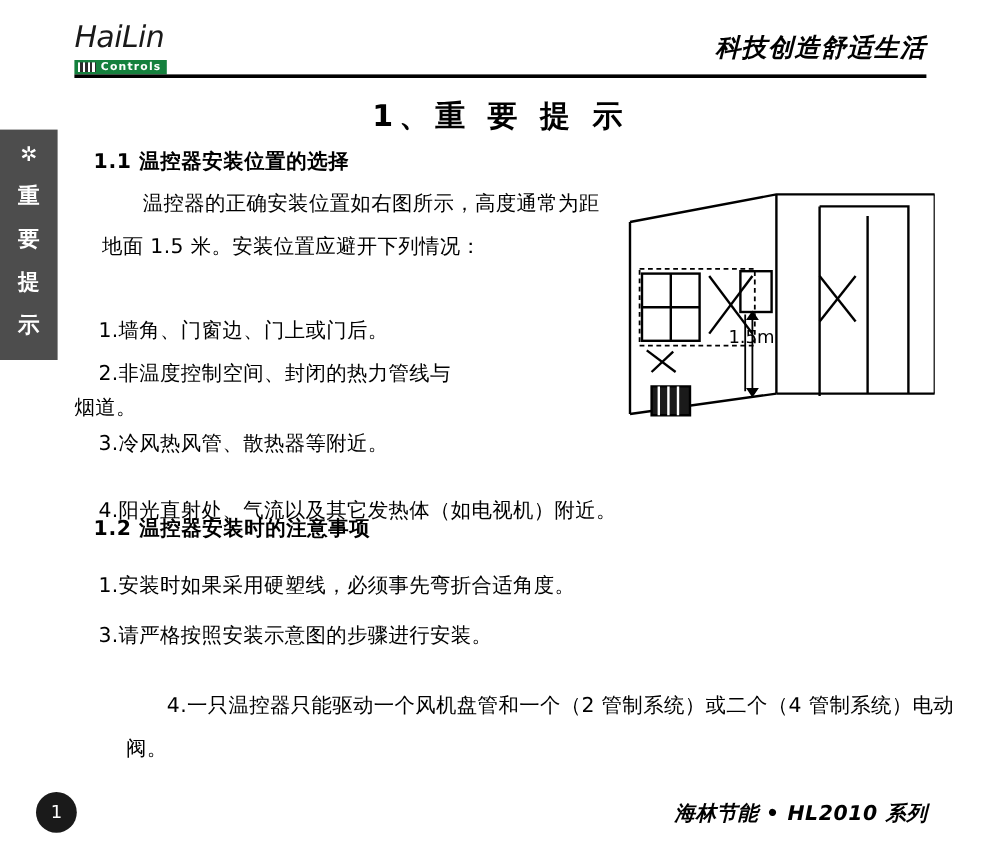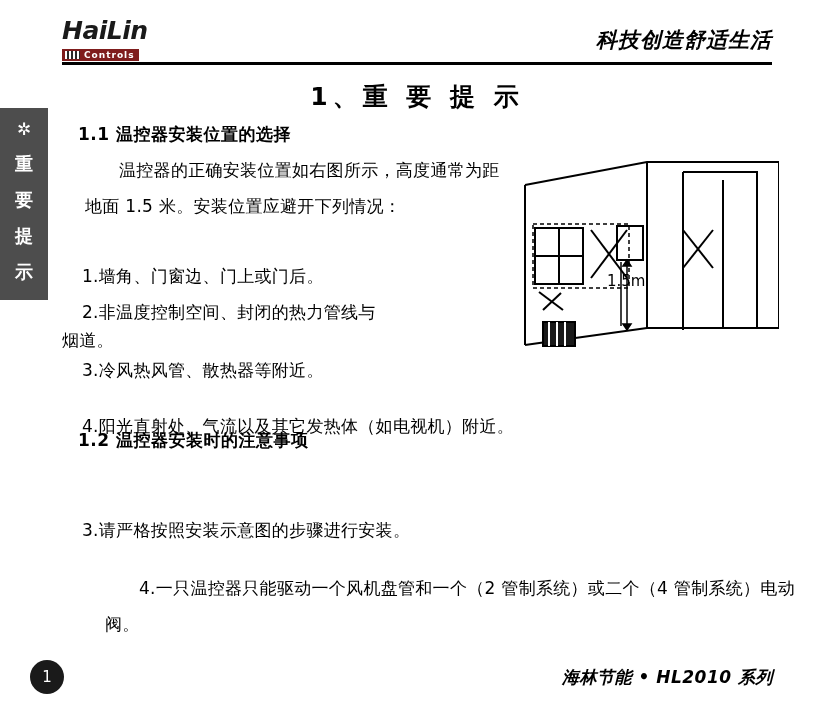--- a/index.html
+++ b/index.html
@@ -32,30 +32,30 @@
   }
   .logo {
     position: absolute;
     left: 0;
     top: 0;
     width: 150px;
     height: 40px;
   }
   .logo-text {
     font-family: "DejaVu Sans", "Liberation Sans", sans-serif;
-    font-weight: bold;
+    font-weight: normal;
     font-style: italic;
     font-size: 25px;
     letter-spacing: -0.5px;
     color: #1a1a1a;
     line-height: 25px;
   }
   .logo-sub {
     margin-top: 1px;
-    background: #7f1d1d;
+    background: #15803d;
     color: #ffffff;
     font-size: 9px;
     font-weight: bold;
     letter-spacing: 1px;
     padding: 1px 4px 1px 22px;
     display: inline-block;
     line-height: 10px;
     position: relative;
   }
   .logo-sub::before {
@@ -292,19 +292,20 @@
       <g stroke="#000" stroke-width="1.5" fill="#000">
         <path d="M140 112 L140 178"></path>
         <path d="M136 116 L140 110 L144 116 Z"></path>
         <path d="M136 174 L140 180 L144 174 Z"></path>
       </g>
     </svg>
   </div>
   <div class="dim-label">1.5m</div>
 
   <div class="sec-head" id="sec12">1.2 温控器安装时的注意事项</div>
+  <div class="para" id="p-b1">1.安装时如果采用硬塑线，必须事先弯折合适角度。</div>
   <div class="para" id="p-b3">3.请严格按照安装示意图的步骤进行安装。</div>
   <div class="para p-indent" id="p-b4">4.一只温控器只能驱动一个风机盘管和一个（2 管制系统）或二个（4 管制系统）电动阀。</div>
 
   <div class="page-num">1</div>
   <div class="footer-text">海林节能 • HL2010 系列</div>
 
 </div>
 
 </body></html>

